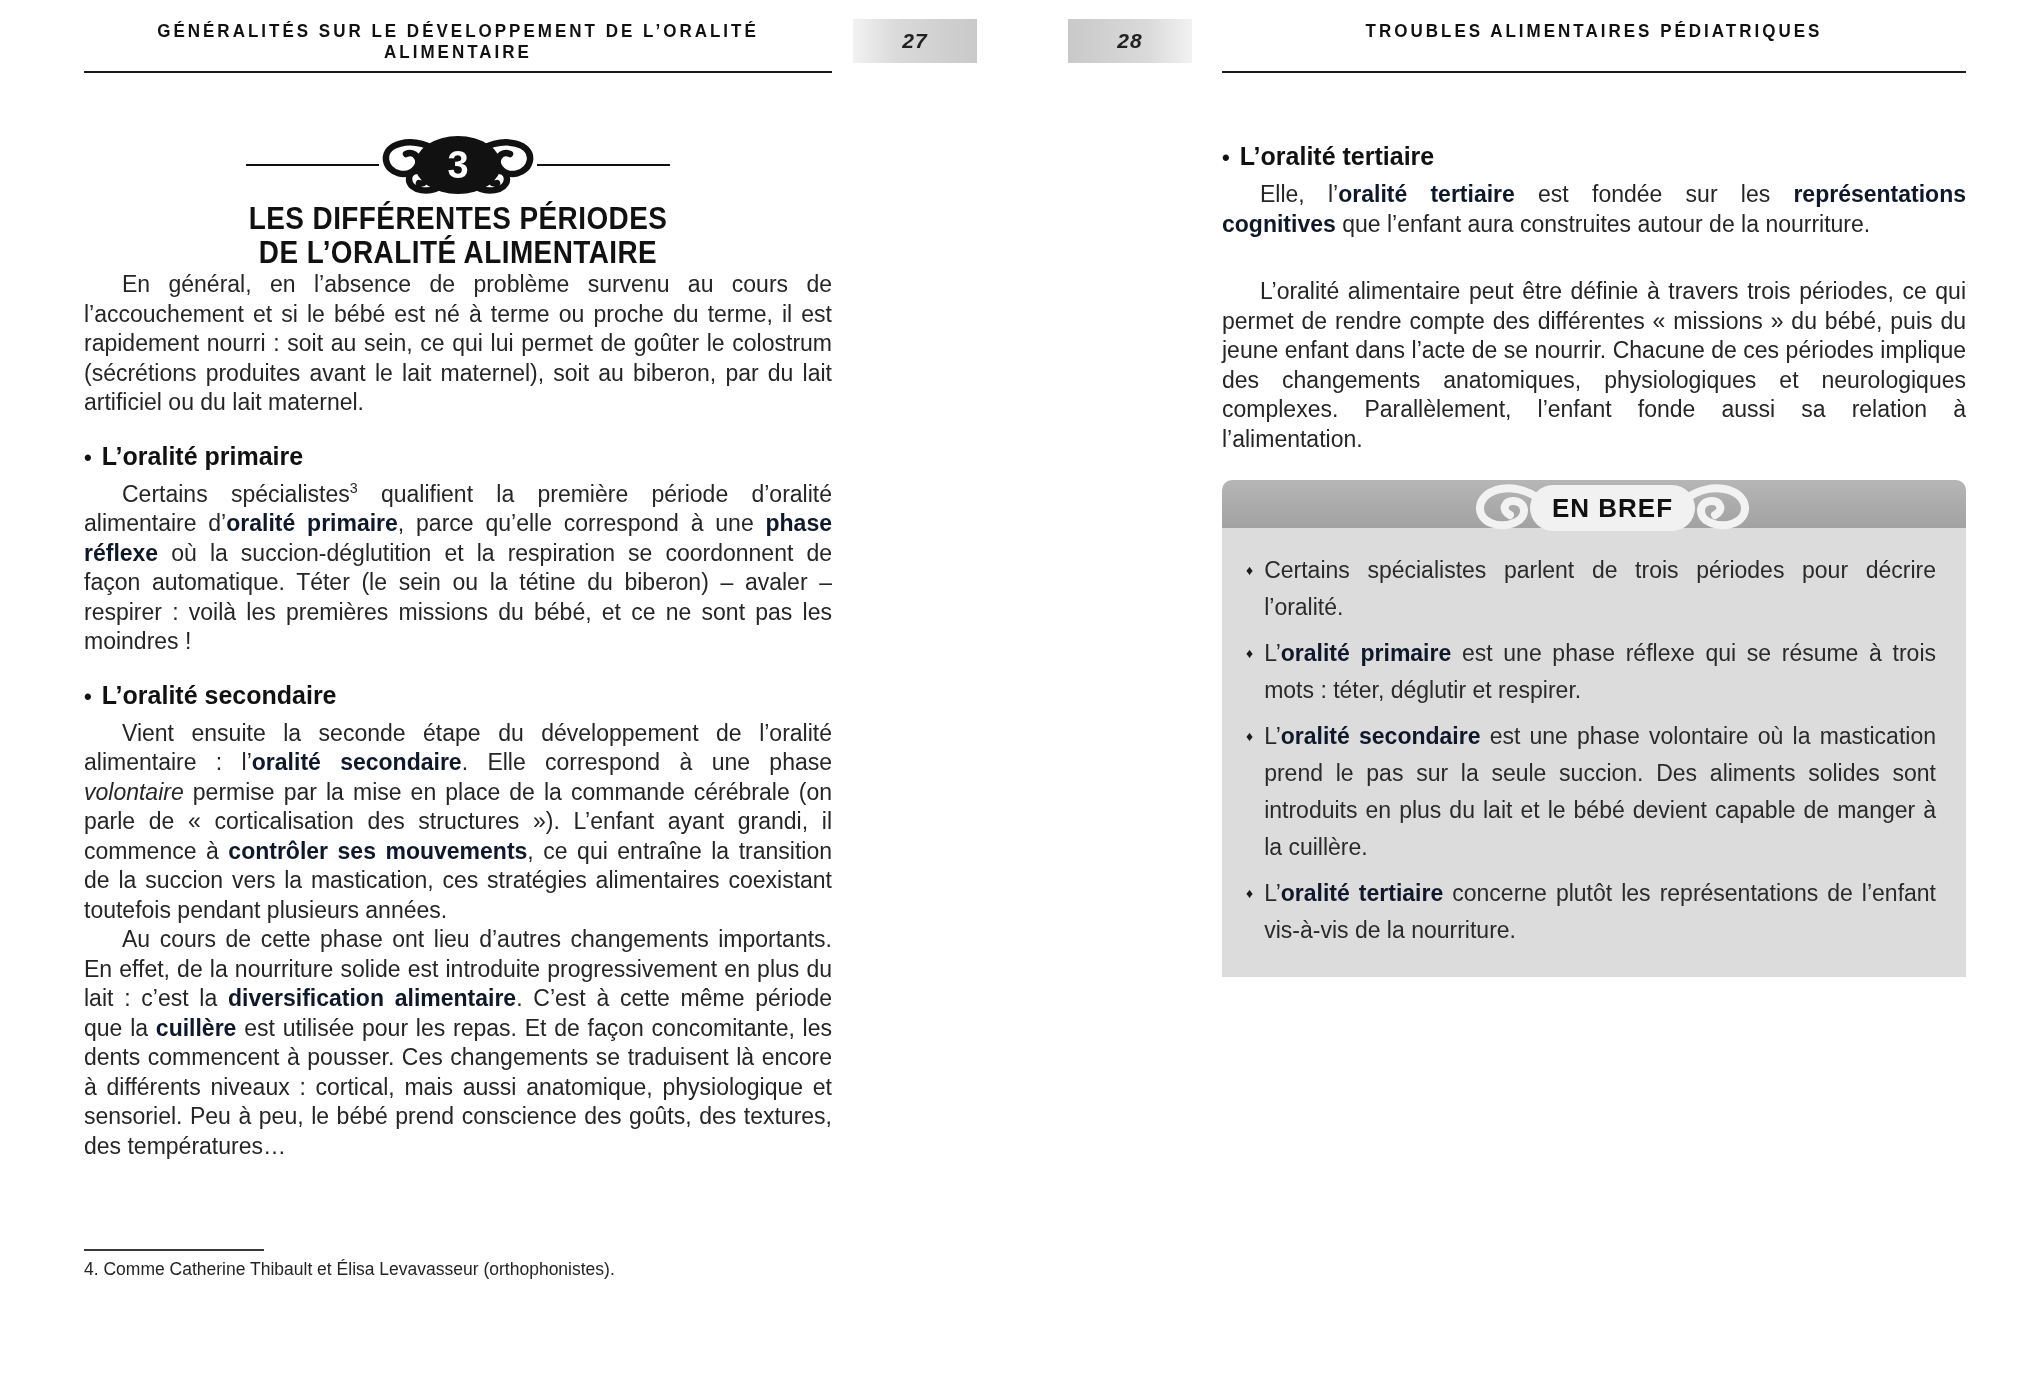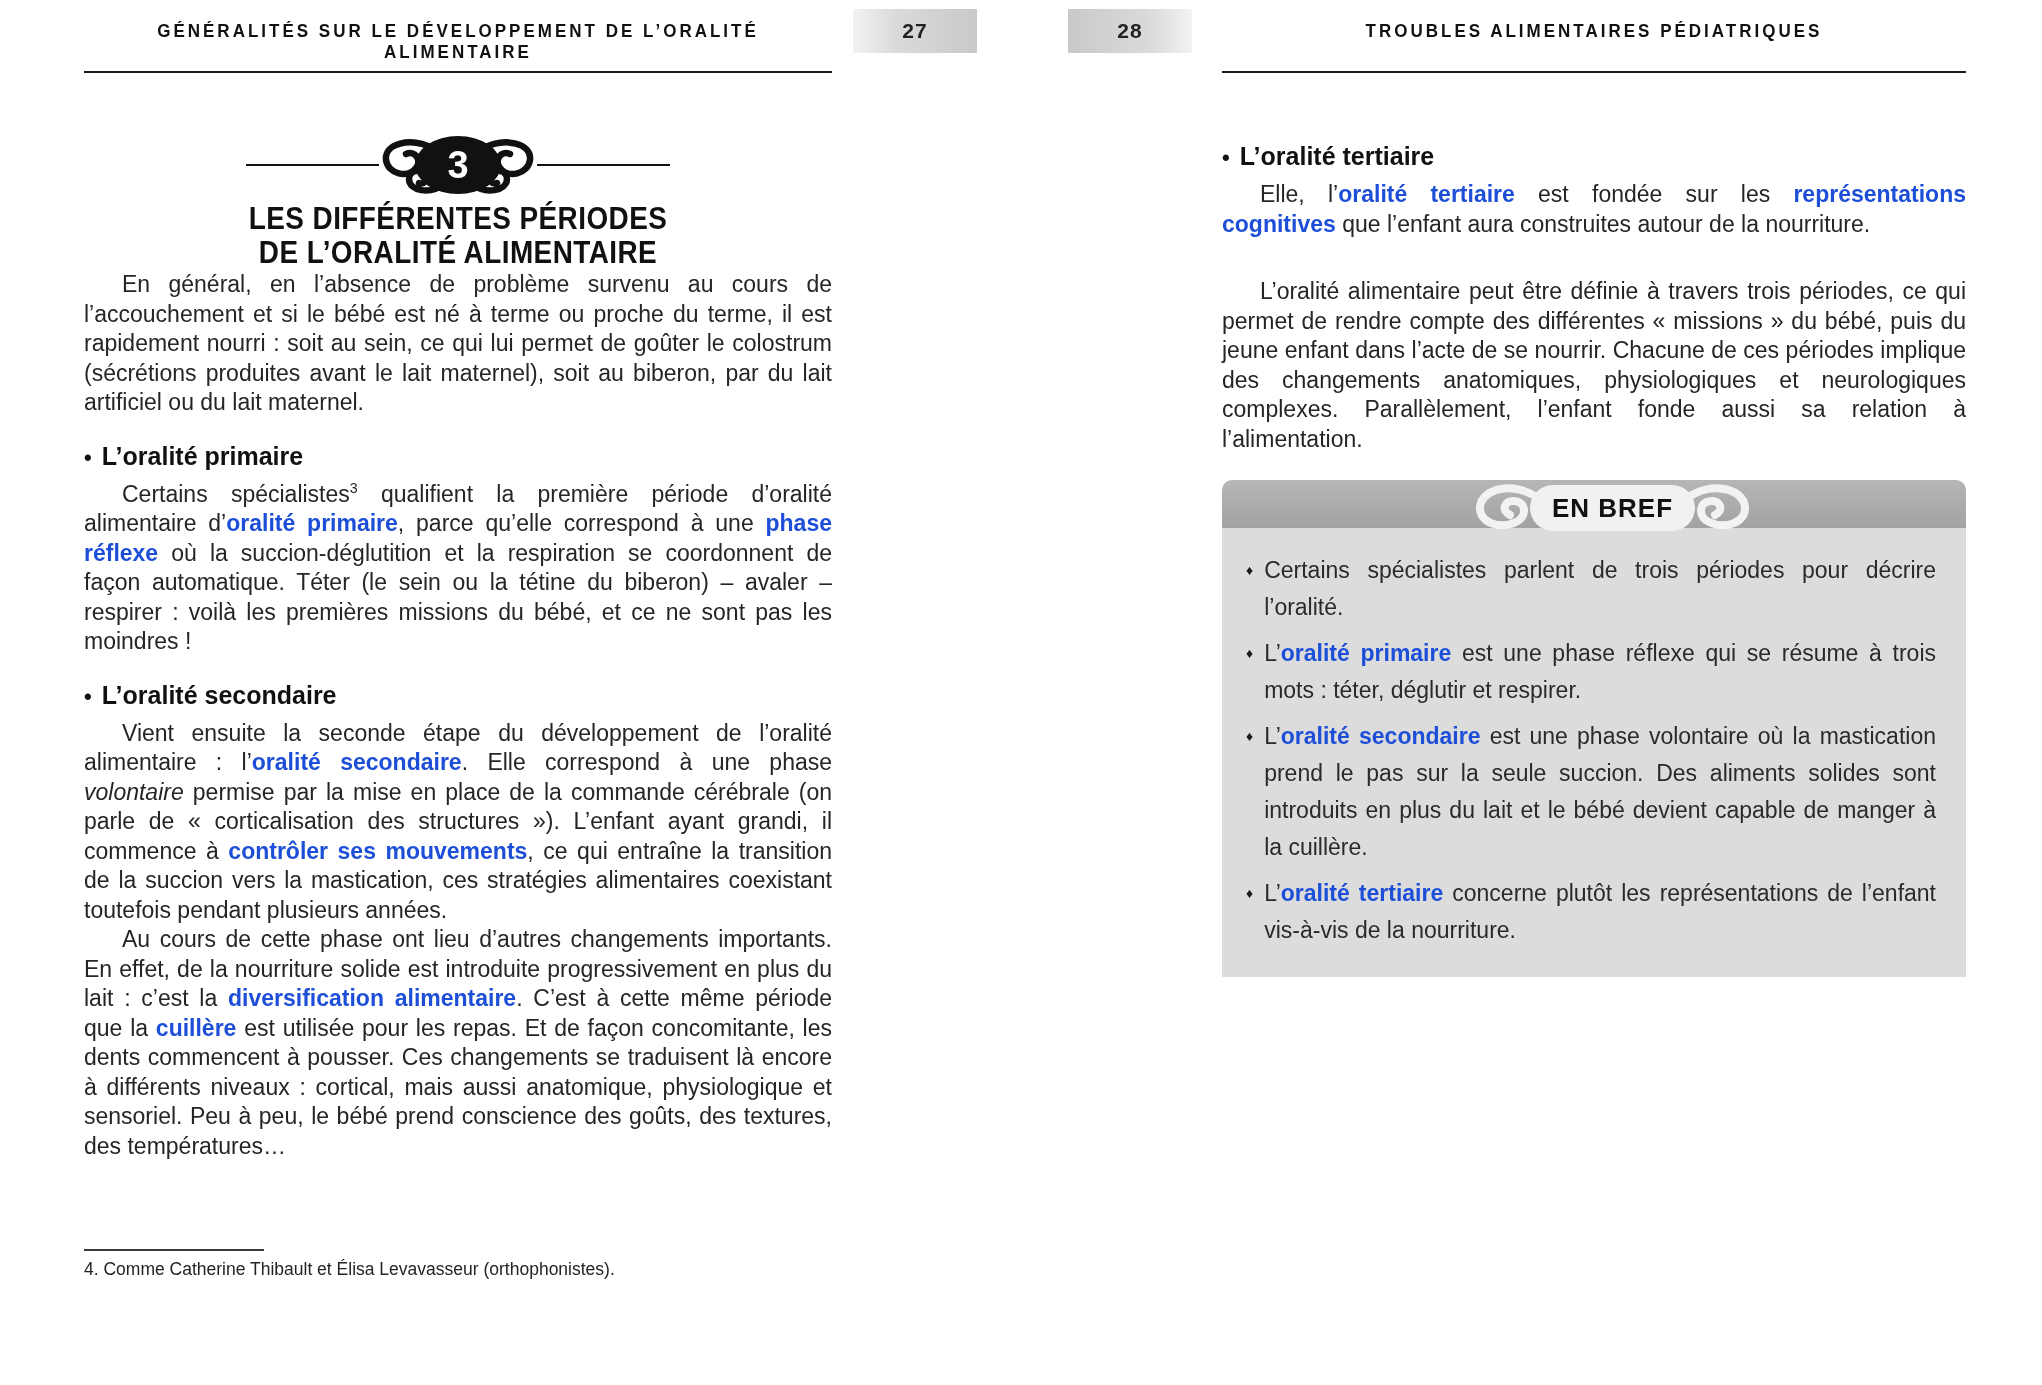--- a/index.html
+++ b/index.html
@@ -14,23 +14,23 @@
   
   .running-head{
     position:absolute;top:22px;
     font-size:17px;font-weight:bold;letter-spacing:3px;
     text-align:center;color:#111;
     transform:scaleY(1.05);
   }
   .rh-left{left:84px;width:748px;}
   .rh-right{left:1222px;width:744px;}
   .pagenum-box{
-    position:absolute;top:9px;height:44px;width:124px;
+    position:absolute;top:19px;height:44px;width:124px;
     display:flex;align-items:center;justify-content:center;
-    font-size:21px;font-weight:bold;color:#222;letter-spacing:1px;
+    font-size:21px;font-weight:bold;color:#222;letter-spacing:1px;font-style:italic;
   }
   .pn-left{left:853px;background:linear-gradient(90deg,#f2f2f2 0%,#dadada 35%,#c9c9c9 100%);}
   .pn-right{left:1068px;background:linear-gradient(270deg,#f2f2f2 0%,#dadada 35%,#c9c9c9 100%);}
   .head-rule{position:absolute;top:71px;height:2px;background:#1a1a1a;}
   .rule-left{left:84px;width:748px;}
   .rule-right{left:1222px;width:744px;}
 
   
   .col{position:absolute;top:0;}
   .col-left{left:84px;width:748px;}
@@ -45,21 +45,21 @@
     transform:scaleX(0.9);transform-origin:50% 50%;
     letter-spacing:0.5px;
   }
 
   
   .body-par{
     margin:0;font-size:23px;line-height:29.5px;
     text-align:justify;text-indent:38px;color:#252525;
   }
   .mt-first{margin-top:30px;}
-  .seg-b{font-weight:bold;color:#1d4ed8;}
+  .seg-b{font-weight:bold;color:#0f172a;}
   .seg-i{font-style:italic;}
   sup{font-size:0.62em;line-height:0;vertical-align:super;}
 
   .section-heading{
     display:flex;align-items:baseline;gap:10px;
     font-size:25px;font-weight:bold;color:#111;
     margin:24px 0 9px 0;
   }
   .hmark{font-size:22px;}
 

